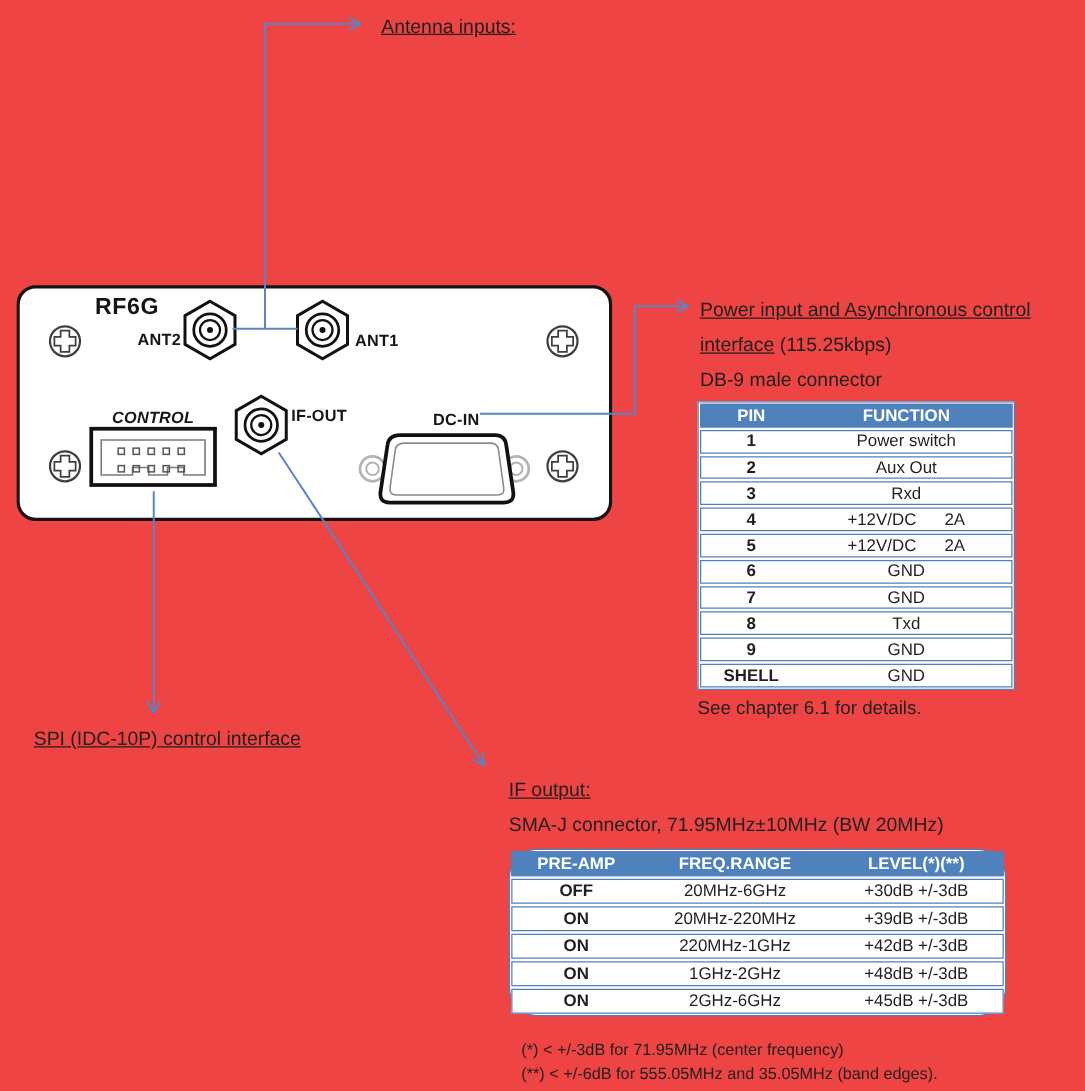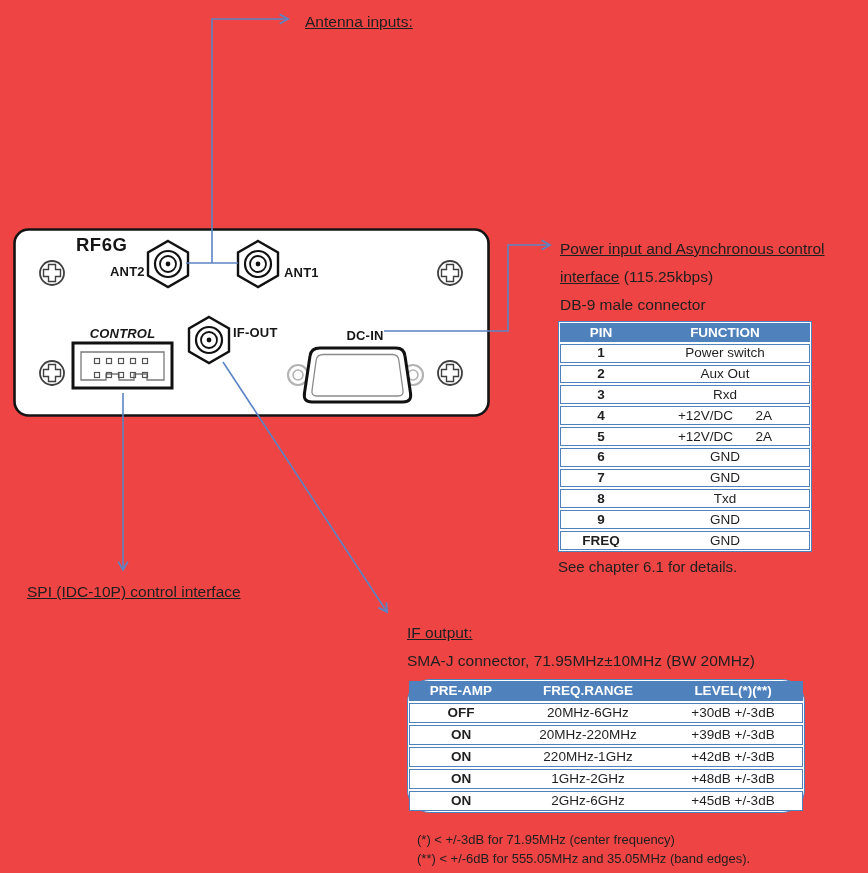--- a/index.html
+++ b/index.html
@@ -173,21 +173,21 @@
           </div>
           <div class="trow">
             <div class="tcell c0">8</div>
             <div class="tcell c1">Txd</div>
           </div>
           <div class="trow">
             <div class="tcell c0">9</div>
             <div class="tcell c1">GND</div>
           </div>
           <div class="trow">
-            <div class="tcell c0">FREQ</div>
+            <div class="tcell c0">SHELL</div>
             <div class="tcell c1">GND</div>
           </div>
         </div>
     </div>
     <div class="tfooter" style="margin-left:-2px;">See chapter 6.1 for details.</div>
   </div>
 
   <div class="abs note" style="left:27px; top:577px;">
     <div class="note-title" style="line-height:30px;">SPI (IDC-10P) control interface</div>
   </div>

